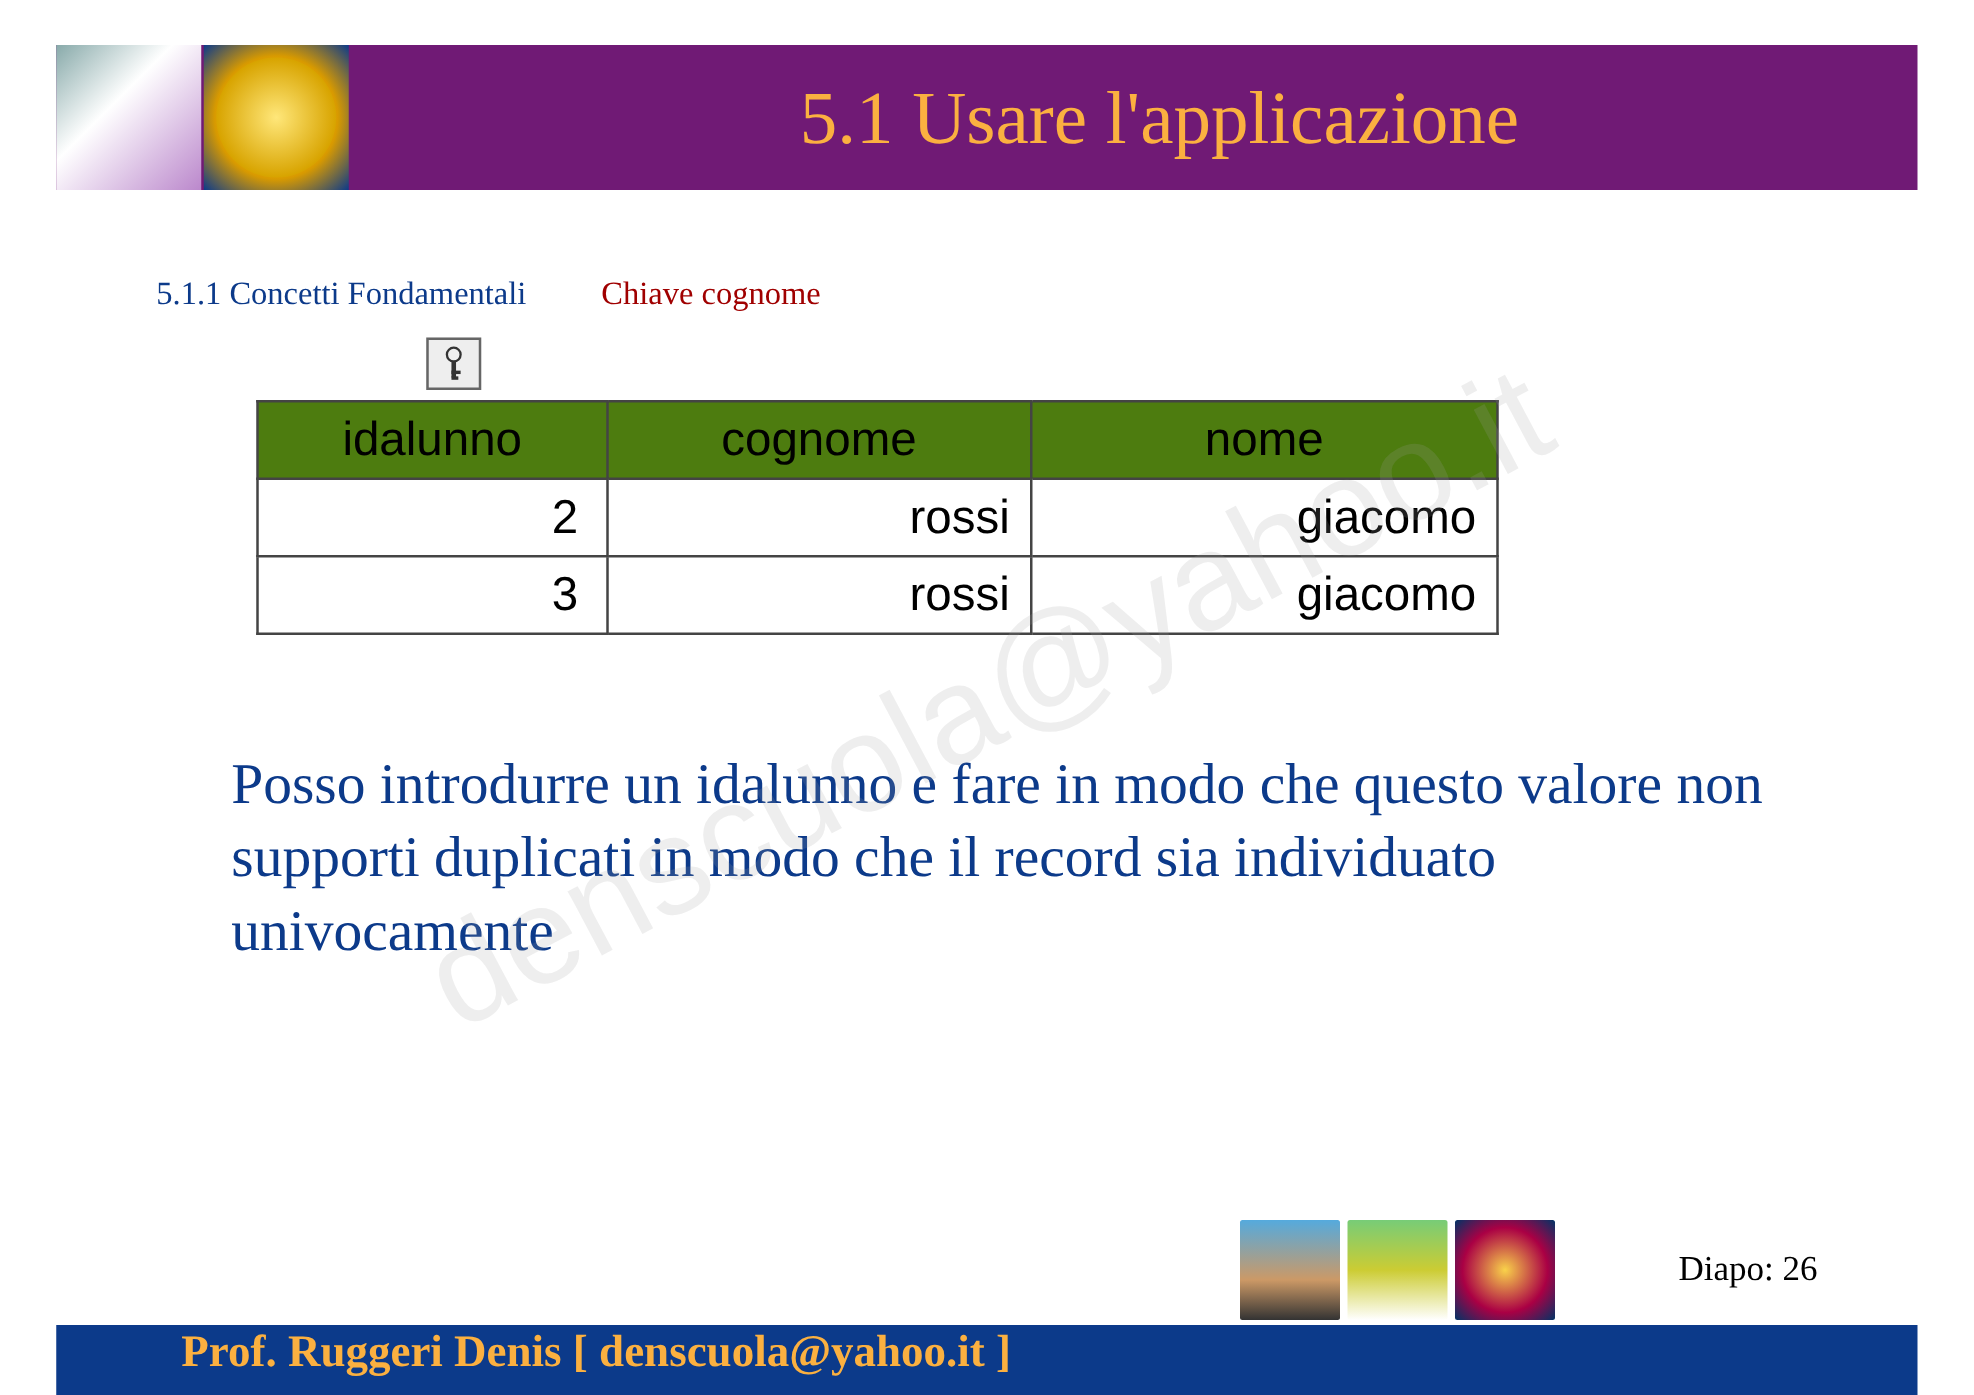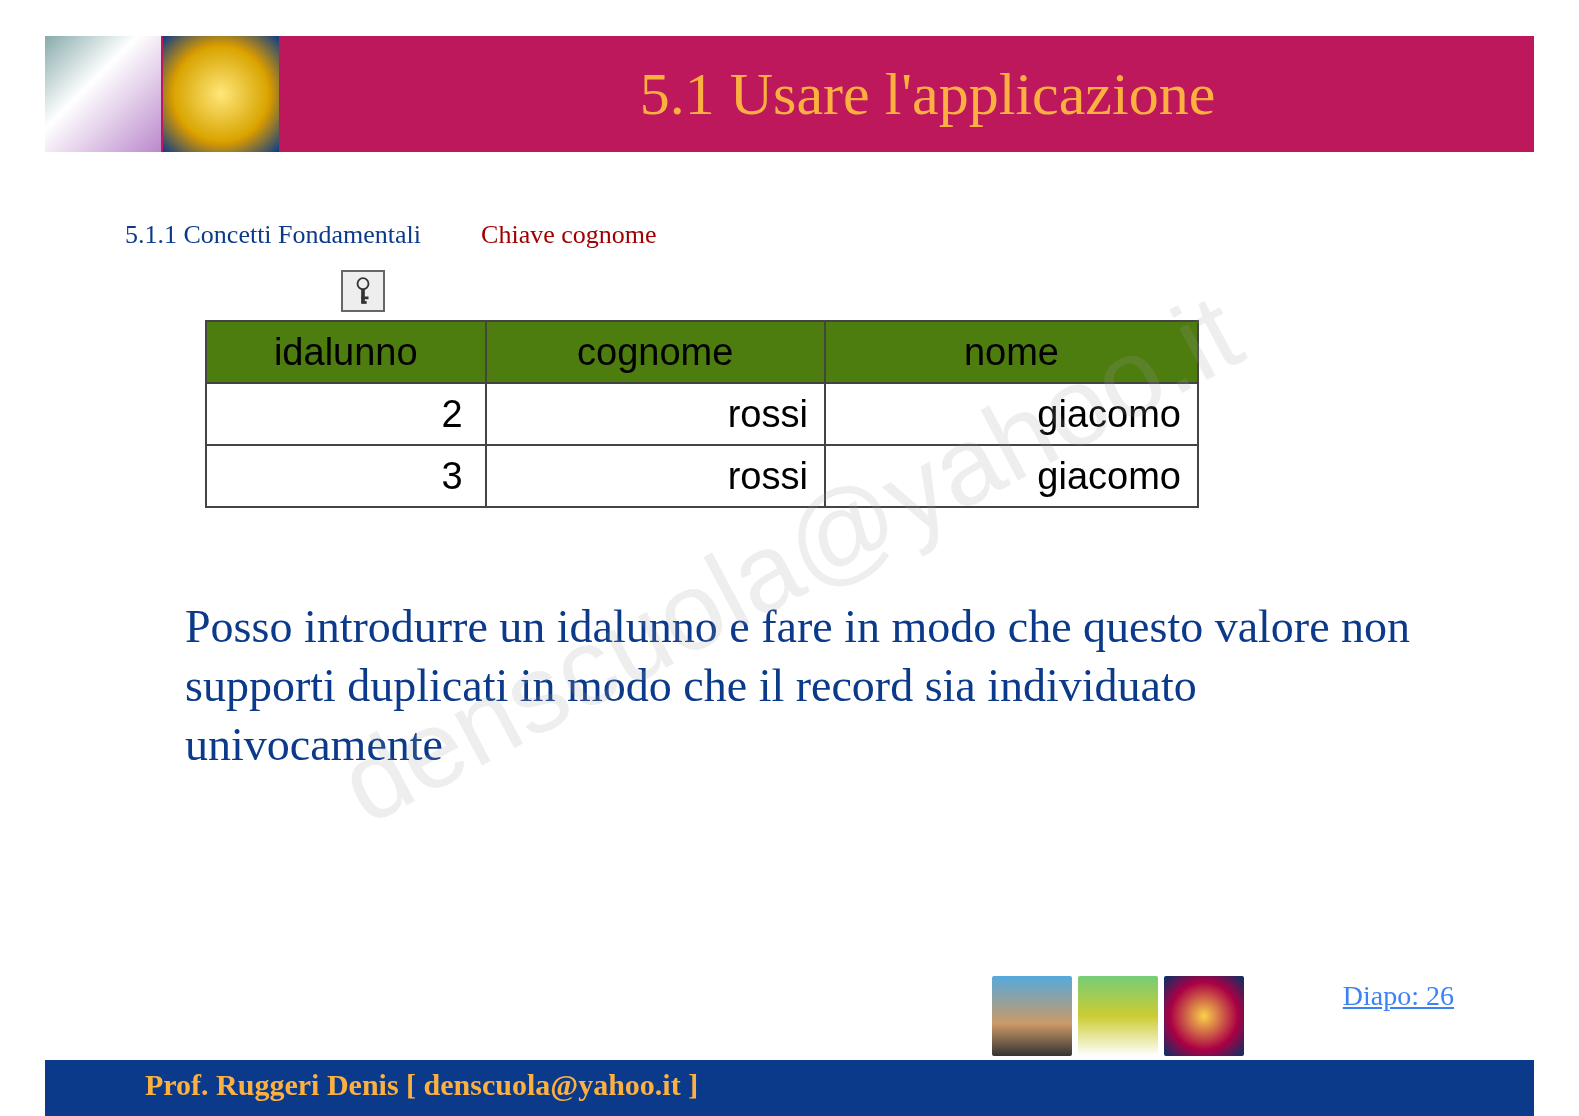--- a/index.html
+++ b/index.html
@@ -1,20 +1,20 @@
 <!DOCTYPE html>
 <html><head>
   <meta charset="utf-8">
   <style>
     * { margin: 0; padding: 0; box-sizing: border-box; }
     body { width: 1579px; height: 1116px; background: #fff; font-family: "Comic Sans MS", cursive, sans-serif; position: relative; overflow: hidden; }
     .slide { width: 1489px; height: 1116px; margin: 0 auto; position: relative; background: #fff; }
     
     .banner { position: relative; height: 180px; padding-top: 36px; }
-    .blue-bar { background: #be185d; height: 116px; width: 100%; position: relative; display: flex; align-items: center; }
+    .blue-bar { background: #701a75; height: 116px; width: 100%; position: relative; display: flex; align-items: center; }
     .img-strip { display: flex; height: 116px; }
     .img-box { width: 116px; height: 116px; margin-right: 2px; }
     .img-box.a { background: linear-gradient(135deg,#8aa 0%,#fff 40%,#b8c 100%); }
     .img-box.b { background: radial-gradient(circle at 50% 50%, #f9d24a 0%, #d89a00 60%, #0c3a8a 100%); position: relative; }
     .img-box.b::after { content:""; position:absolute; inset:10px; border-radius:50%; background: radial-gradient(circle,#ffe77a 0%,#d8a400 70%); }
     .title-text { color: #fbb040; font-size: 60px; font-family: "Comic Sans MS", cursive; flex: 1; text-align: center; padding-left: 40px; }
     
     .subtitle { margin: 40px 0 20px 80px; font-size: 26px; display: flex; gap: 60px; font-family: "Comic Sans MS", cursive; }
     .sub-left { color: #0c3a8a; }
     .sub-right { color: #a00000; }
@@ -32,23 +32,23 @@
     
     .body-text { margin: 90px 90px 0 140px; color: #0c3a8a; font-size: 46px; line-height: 1.28; font-family: "Comic Sans MS", cursive; }
     
     .watermark { position: absolute; left: 50%; top: 50%; transform: translate(-50%,-50%) rotate(-28deg); font-size: 110px; color: rgba(160,160,160,0.18); white-space: nowrap; font-family: Arial, sans-serif; pointer-events: none; user-select: none; }
     
     .footer-imgs { position: absolute; right: 290px; bottom: 60px; display: flex; gap: 6px; }
     .foot-box { width: 80px; height: 80px; border-radius: 2px; }
     .foot-box.f1 { background: linear-gradient(180deg,#5ad 0%,#c96 60%,#333 100%); }
     .foot-box.f2 { background: linear-gradient(180deg,#7c7 0%,#cc3 50%,#fff 100%); }
     .foot-box.f3 { background: radial-gradient(circle at 50% 50%,#f9d24a 0%,#a04 60%,#036 100%); }
-    .diapo { position: absolute; right: 80px; bottom: 104px; font-family: "Times New Roman", serif; font-size: 28px; color: #3b82f6; text-decoration: underline; }
+    .diapo { position: absolute; right: 80px; bottom: 84px; font-family: "Times New Roman", serif; font-size: 28px; color: #000000; }
     .footer-bar { position: absolute; left: 0; right: 0; bottom: 0; height: 56px; background: #0c3a8a; }
-    .footer-text { position: absolute; left: 100px; bottom: 14px; color: #fbb040; font-family: "Times New Roman", serif; font-weight: bold; font-size: 30px; }
+    .footer-text { position: absolute; left: 100px; bottom: 14px; color: #fbb040; font-family: "Times New Roman", serif; font-weight: bold; font-size: 36px; }
   </style>
 </head>
 <body>
 
 <div class="slide">
   <div class="watermark">denscuola@yahoo.it</div>
 
   <div class="banner">
     <div class="blue-bar">
       <div class="img-strip">

